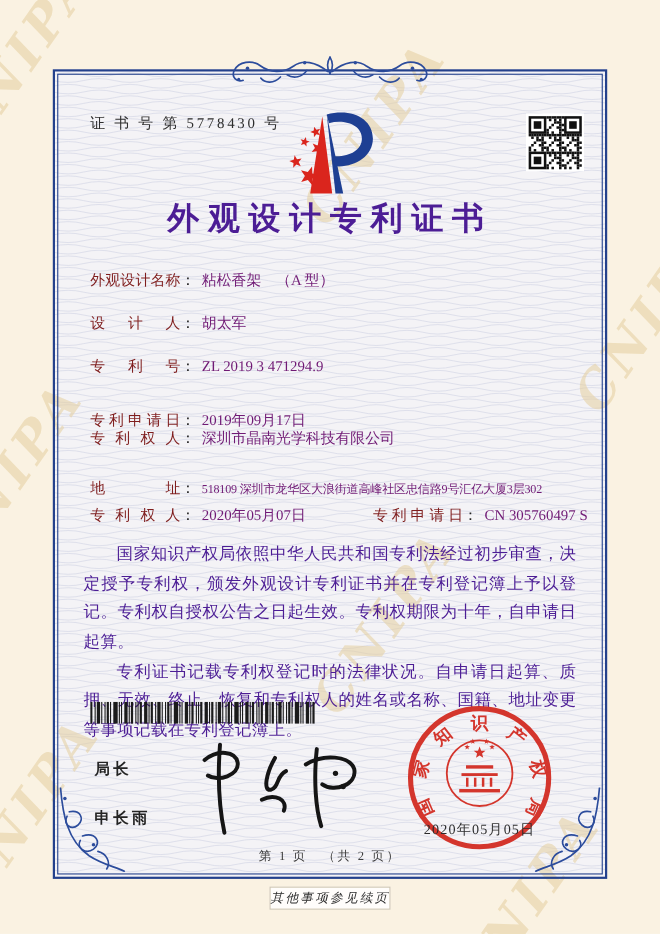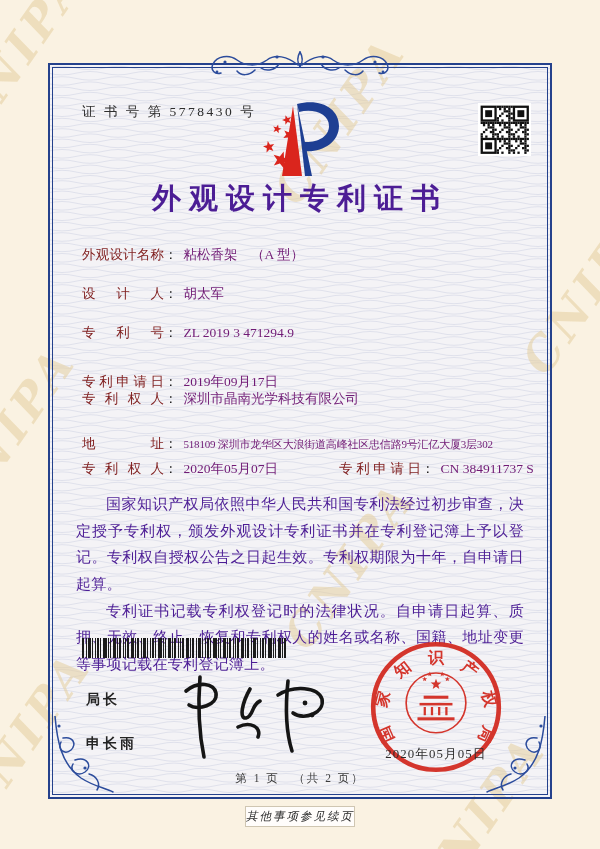--- a/index.html
+++ b/index.html
@@ -453,21 +453,21 @@
     </div>
     <div class="row" style="top:327px">
       <span class="lbl">专利权人</span><span class="colon">：</span><span class="val">深圳市晶南光学科技有限公司</span>
     </div>
     <div class="row" style="top:372px">
       <span class="lbl">地址</span><span class="colon">：</span><span class="val addr">518109 深圳市龙华区大浪街道高峰社区忠信路9号汇亿大厦3层302</span>
     </div>
     <div class="row" style="top:397px">
       <span class="lbl">专利权人</span><span class="colon">：</span><span class="val">2020年05月07日</span>
       <span class="pair2">
-        <span class="lbl">专利申请日</span><span class="colon">：</span><span class="val">CN 384911737 S</span>
+        <span class="lbl">专利申请日</span><span class="colon">：</span><span class="val">CN 305760497 S</span>
       </span>
     </div>
 
     <div class="paras">
       <p>国家知识产权局依照中华人民共和国专利法经过初步审查，决定授予专利权，颁发外观设计专利证书并在专利登记簿上予以登记。专利权自授权公告之日起生效。专利权期限为十年，自申请日起算。</p>
       <p>专利证书记载专利权登记时的法律状况。自申请日起算、质押、无效、终止、恢复和专利权人的姓名或名称、国籍、地址变更等事项记载在专利登记簿上。</p>
     </div>
 
     <svg id="barcode" class="barcode" width="208" height="20">
         <rect x="0" y="0" width="2" height="20" fill="#1b1b1b"></rect>

